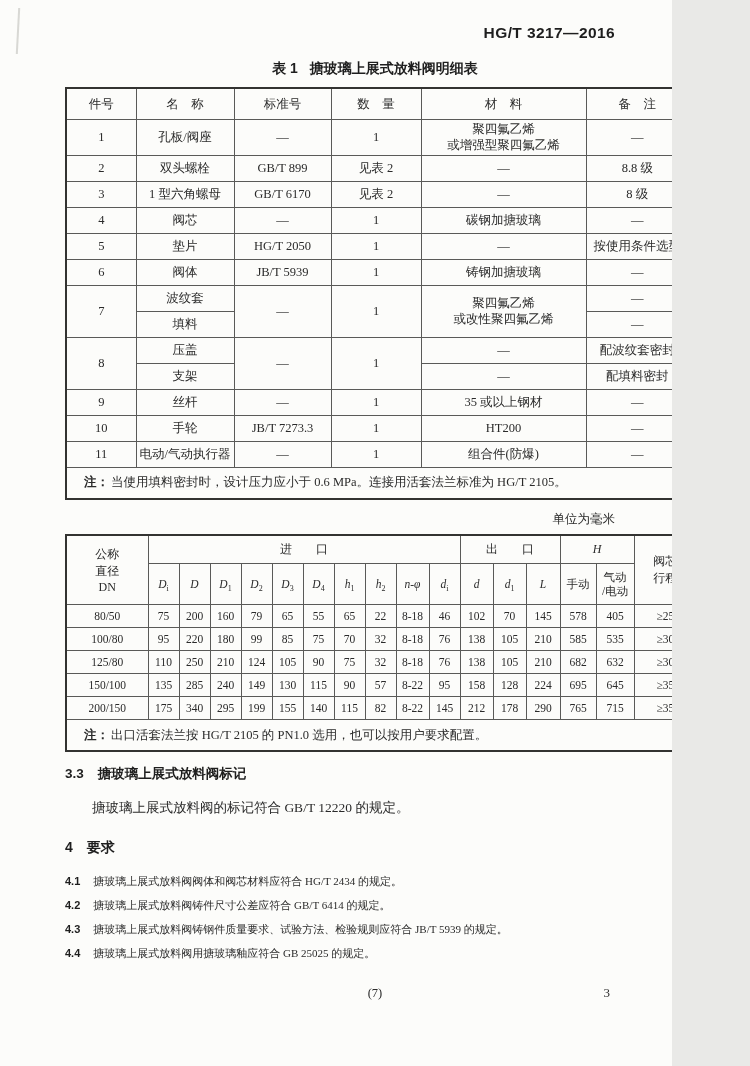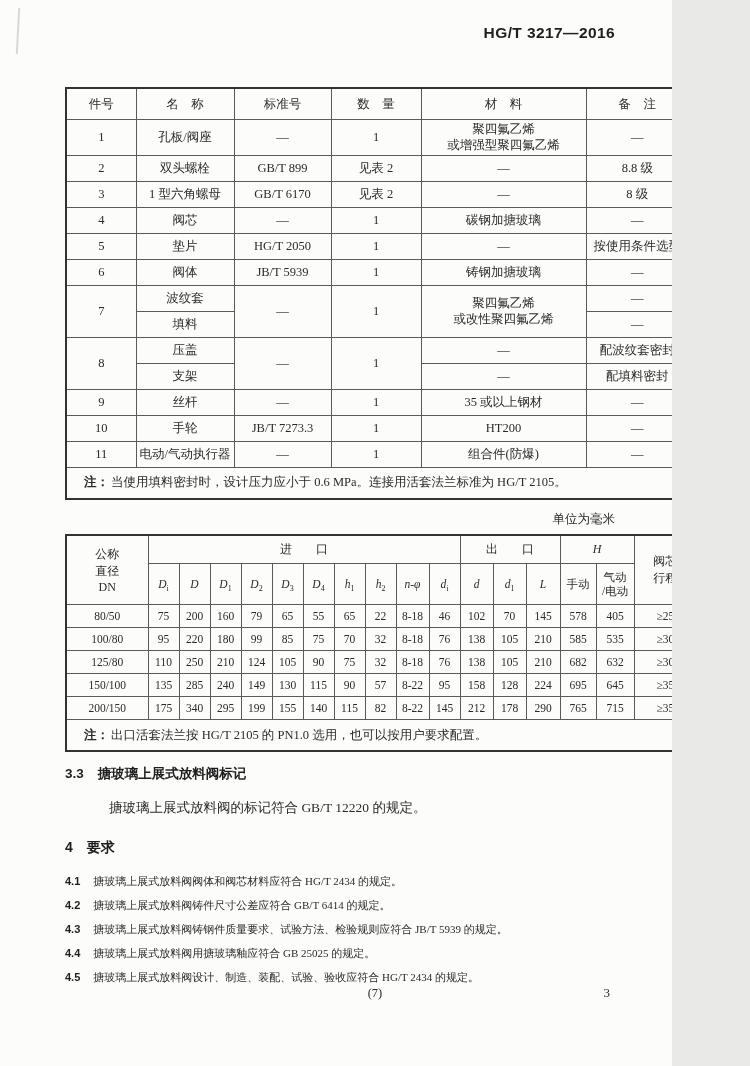--- a/index.html
+++ b/index.html
@@ -24,35 +24,38 @@
   #table2 tbody td{height:20px;}
   .pre{white-space:pre-line;}
   .note-cell{text-align:left;padding:4px 6px 4px 17px;height:22px;font-size:12.5px;}
   .note-cell b{font-family:"Liberation Sans","DejaVu Sans",sans-serif;font-weight:bold;margin-right:2px;}
   i{font-family:"Liberation Serif","DejaVu Serif",serif;font-style:italic;}
   sub{font-size:8px;line-height:0;}
   .sec-head{position:absolute;left:65px;font-family:"Liberation Sans","DejaVu Sans",sans-serif;font-weight:bold;color:#1e1e1e;}
   #s33{top:765px;font-size:13.5px;}
   #s4{top:839px;font-size:14px;}
   .sec-head .num{margin-right:14px;}
-  .body-par{position:absolute;left:92px;top:799px;font-size:13.5px;margin-left:17px;}
+  .body-par{position:absolute;left:92px;top:799px;font-size:13.5px;}
   .req-list{position:absolute;left:65px;top:874px;width:640px;}
   .req-item{height:24px;font-size:11px;}
   .req-item .num{font-family:"Liberation Sans","DejaVu Sans",sans-serif;font-weight:bold;margin-right:13px;color:#1e1e1e;}
   .footer-center{position:absolute;top:986px;left:0;width:750px;text-align:center;font-size:12.5px;}
   .page-number{position:absolute;top:985px;right:62px;font-size:13px;}
 </style>
 </head>
 <body>
 
 <div class="page">
   <div class="scan-mark"></div>
 
   <div class="doc-number">HG/T 3217—2016</div>
 
+  <div class="tbl-title" id="t1-title">
+    <span class="gap">表 1</span><span>搪玻璃上展式放料阀明细表</span>
+  </div>
 
   <table id="table1">
     <colgroup>
       <col style="width:70px">
         <col style="width:98px">
         <col style="width:97px">
       <col style="width:90px">
         <col style="width:165px">
         <col style="width:103px">
     </colgroup>
@@ -351,20 +354,17 @@
     </div>
     <div class="req-item">
       <span class="num">4.2</span><span>搪玻璃上展式放料阀铸件尺寸公差应符合 GB/T 6414 的规定。</span>
     </div>
     <div class="req-item">
       <span class="num">4.3</span><span>搪玻璃上展式放料阀铸钢件质量要求、试验方法、检验规则应符合 JB/T 5939 的规定。</span>
     </div>
     <div class="req-item">
       <span class="num">4.4</span><span>搪玻璃上展式放料阀用搪玻璃釉应符合 GB 25025 的规定。</span>
     </div>
-    <div class="req-item">
-      <span class="num">4.5</span><span>搪玻璃上展式放料阀设计、制造、装配、试验、验收应符合 HG/T 2434 的规定。</span>
-    </div>
   </div>
 
   <div class="footer-center">(7)</div>
   <div class="page-number">3</div>
 </div>
 
 </body></html>

